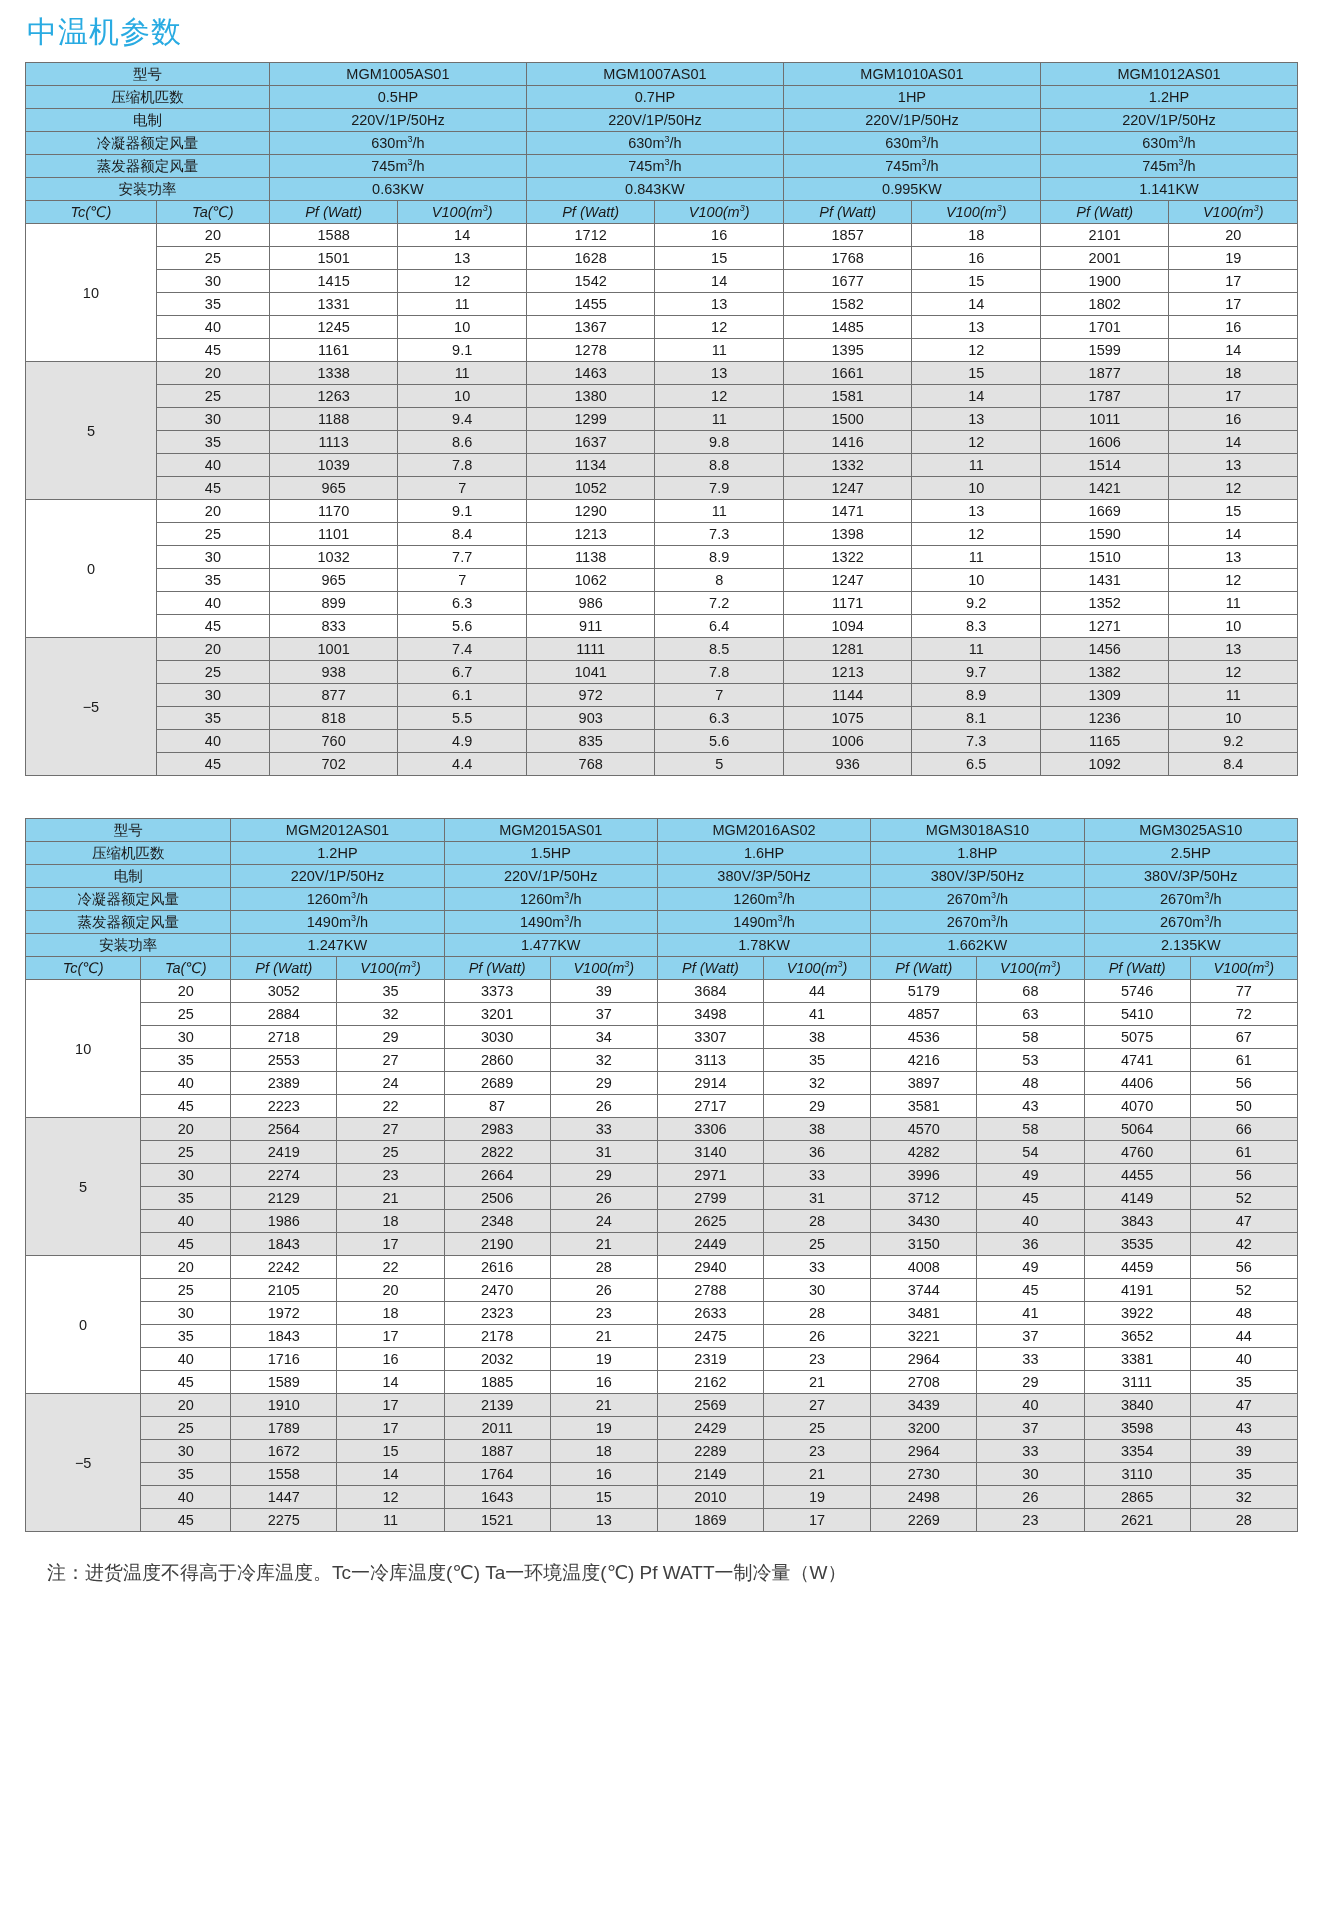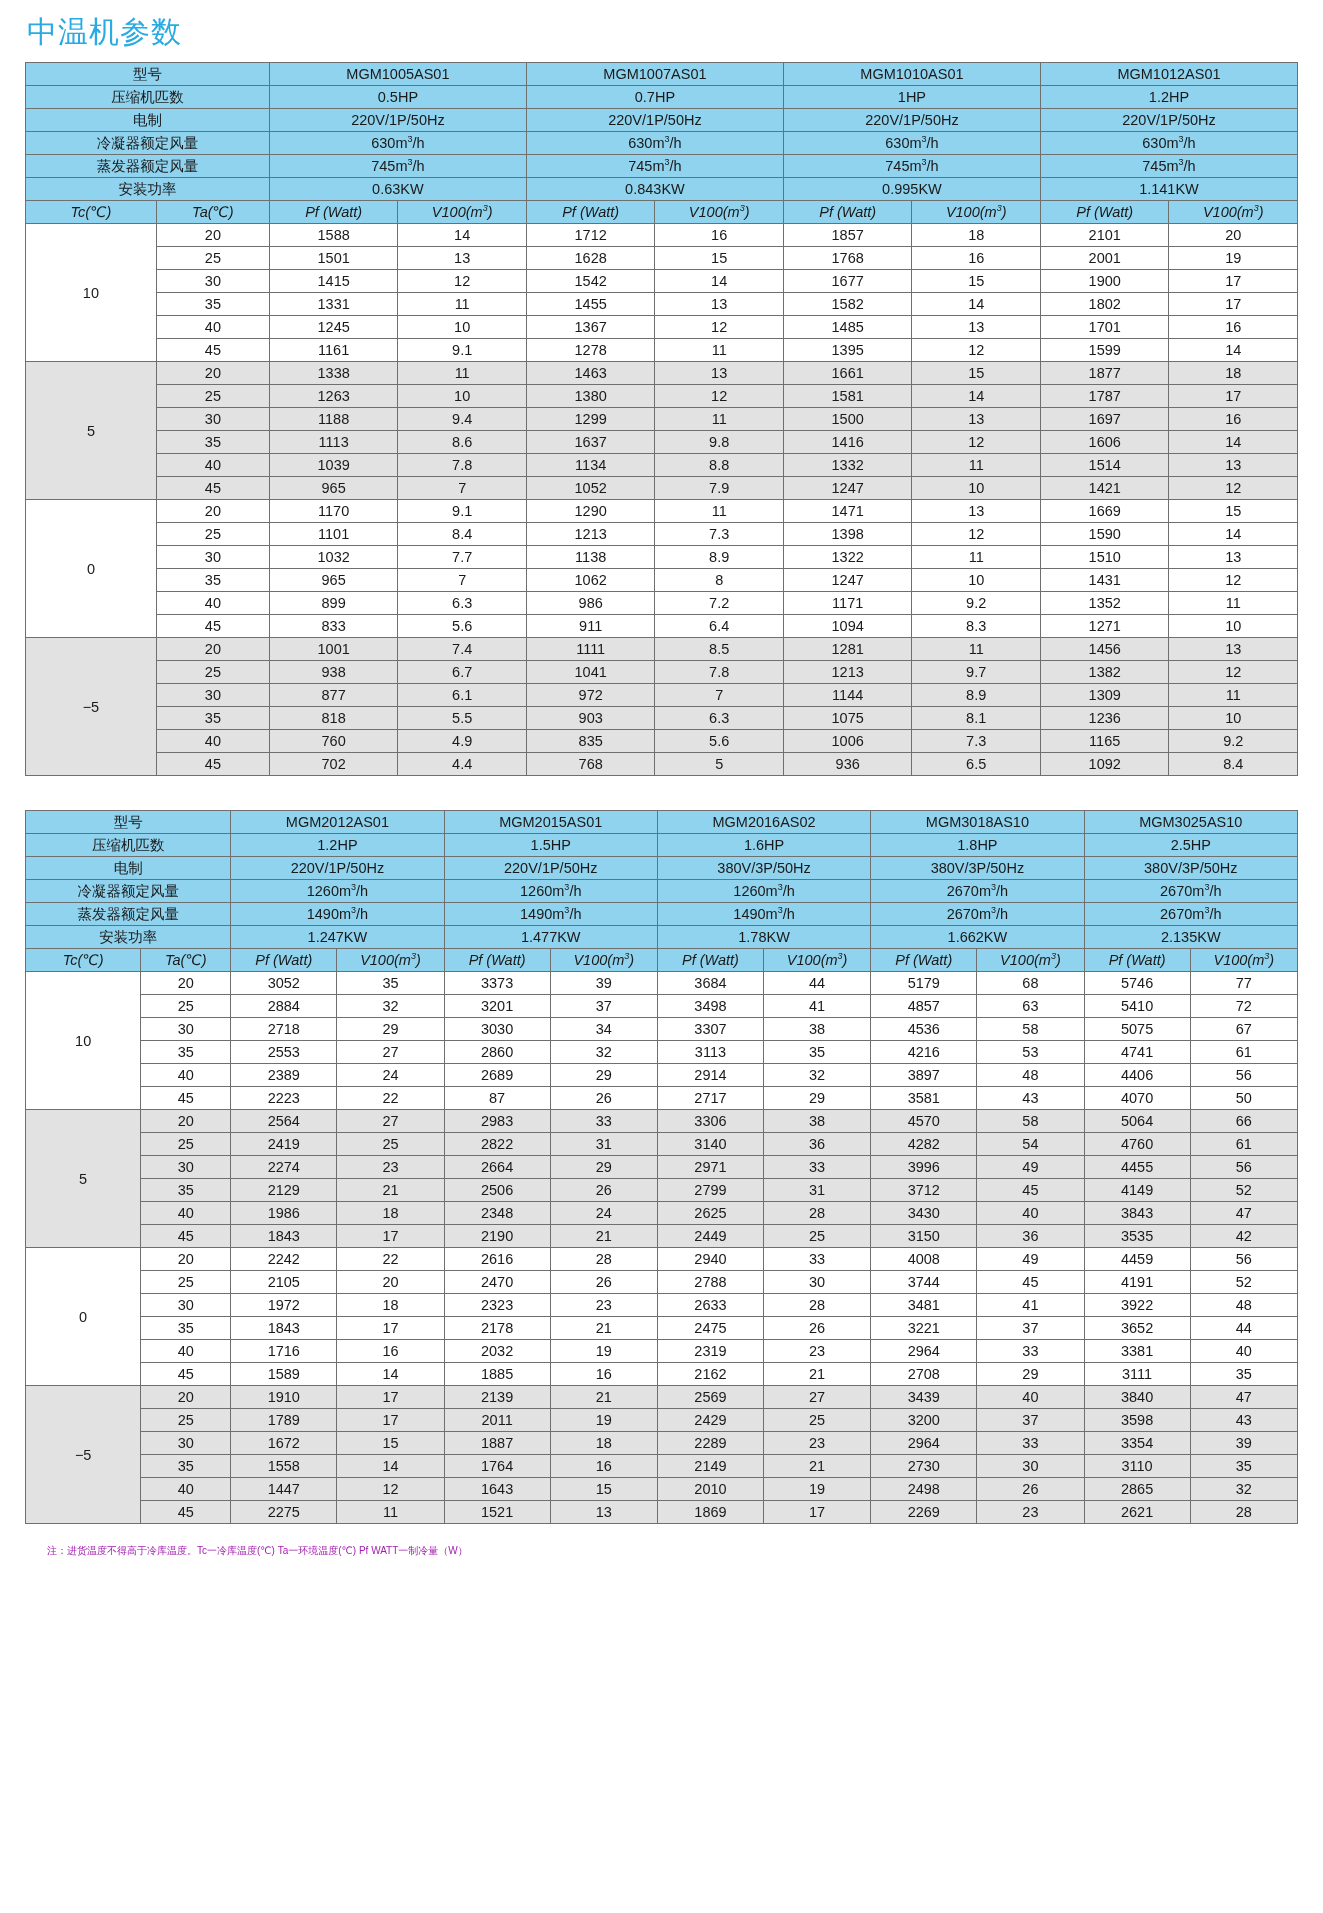--- a/index.html
+++ b/index.html
@@ -23,21 +23,21 @@
     font-weight: normal;
     letter-spacing: 1px;
     padding: 14px 0 12px 2px;
     margin: 0;
     line-height: 1.2;
   }
   table.spec {
     border-collapse: collapse;
     width: 1273px;
     table-layout: fixed;
-    margin-bottom: 4px;
+    margin-bottom: 12px;
   }
   table.spec td, table.spec th {
     border: 1px solid #6f6f6f;
     font-weight: normal;
     font-size: 14.5px;
     color: #1a1a1a;
     text-align: center;
     padding: 0;
     height: 22px;
     line-height: 22px;
@@ -50,22 +50,22 @@
   .grp-gray td { background: #e2e2e2; }
   td.tc-cell { font-size: 15px; }
   .col-label { width: 110px; }
   .col-ta { width: 95px; }
   .col-pf { width: 108px; }
   .col-v100 { width: 108px; }
   .label-cell { width: 205px; }
   sup { font-size: 9px; vertical-align: super; line-height: 0; }
   .tbl-gap { height: 30px; }
   .footnote {
-    font-size: 10px;
-    color: #a21caf;
+    font-size: 19px;
+    color: #404040;
     padding: 16px 0 0 22px;
     line-height: 1.4;
   }
   
   table.spec2 { width: 1273px; }
   .t2-col-label { width: 100px; }
   .t2-col-ta { width: 78px; }
   .t2-col-pf { width: 92px; }
   .t2-col-v100 { width: 93px; }
   .t2-label-cell { width: 178px; }
@@ -236,21 +236,21 @@
           <td>17</td>
         </tr>
         <tr class="grp-gray">
           <td>30</td>
           <td>1188</td>
           <td>9.4</td>
           <td>1299</td>
           <td>11</td>
           <td>1500</td>
           <td>13</td>
-          <td>1697</td>
+          <td>1011</td>
           <td>16</td>
         </tr>
         <tr class="grp-gray">
           <td>35</td>
           <td>1113</td>
           <td>8.6</td>
           <td>1637</td>
           <td>9.8</td>
           <td>1416</td>
           <td>12</td>

